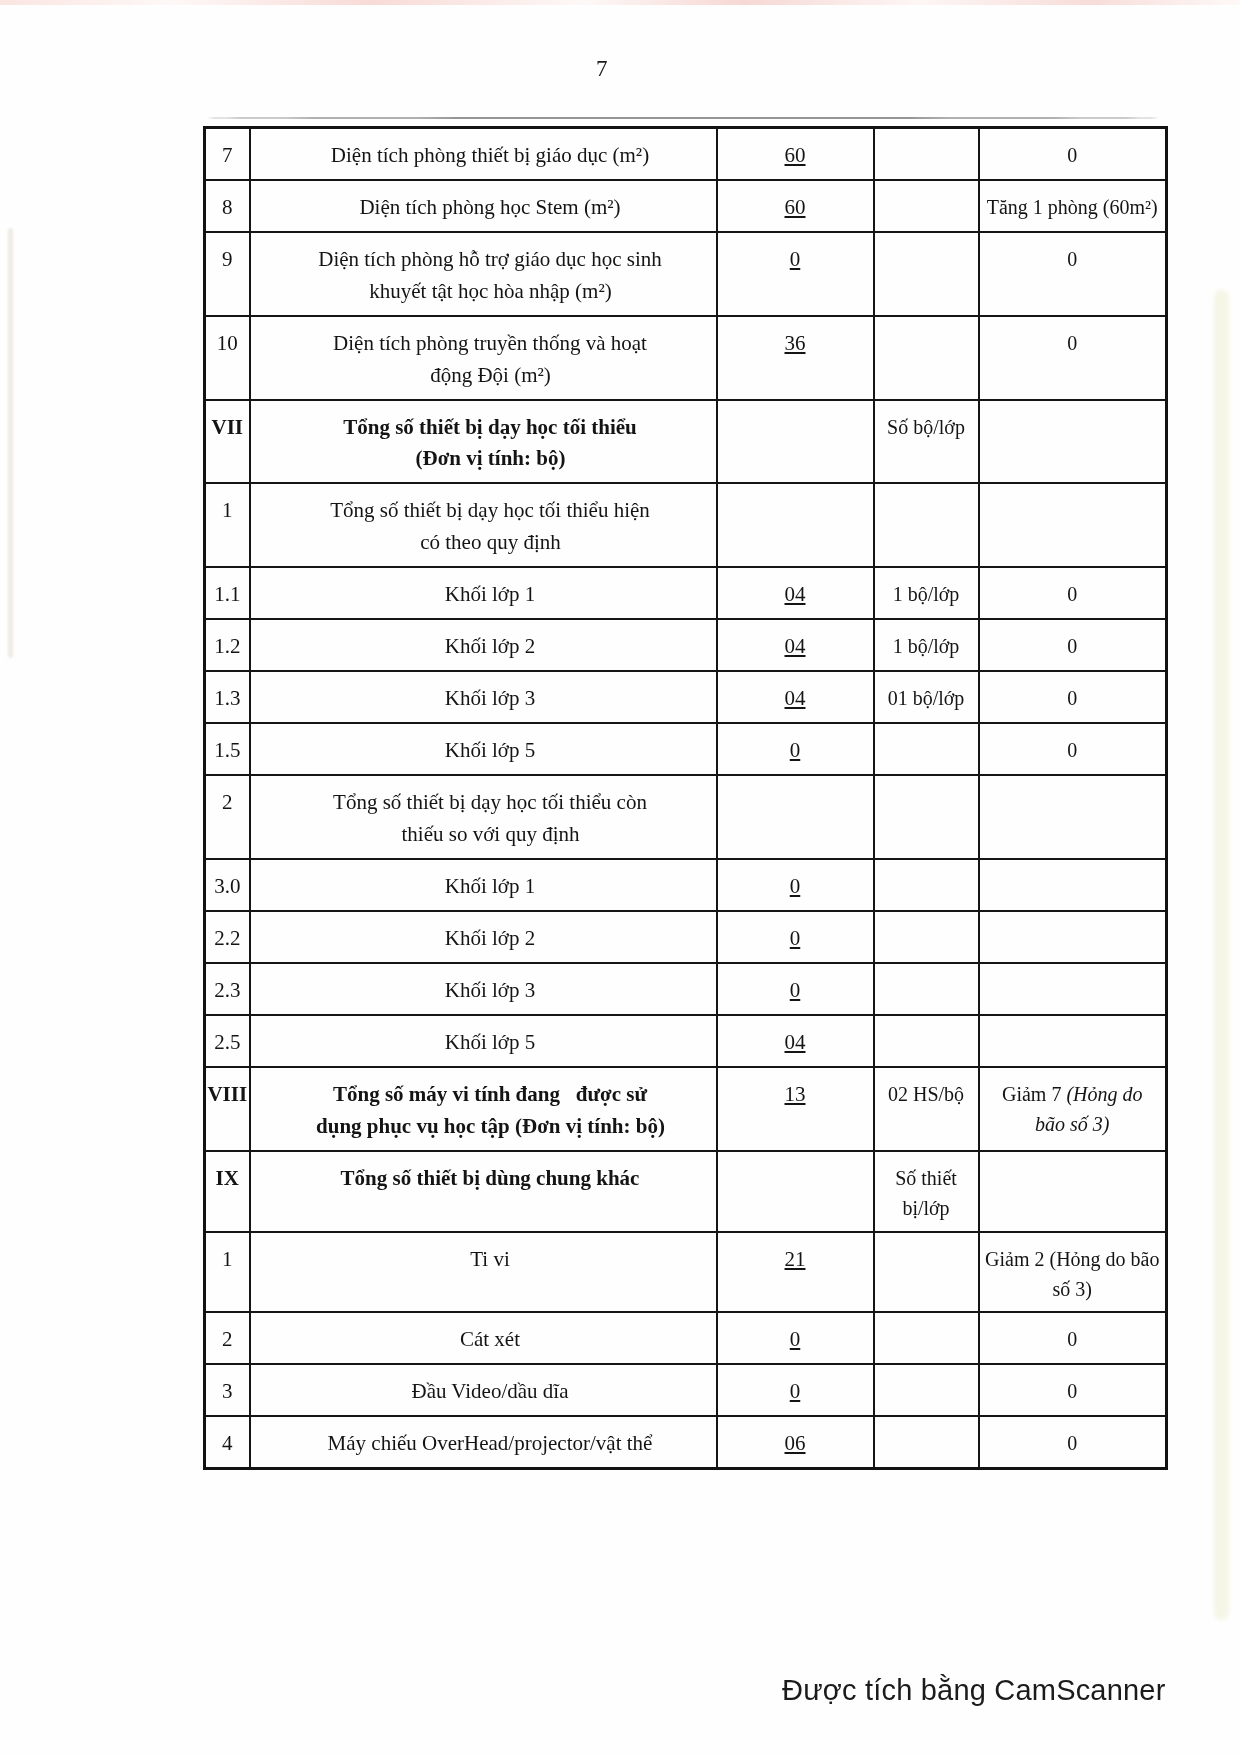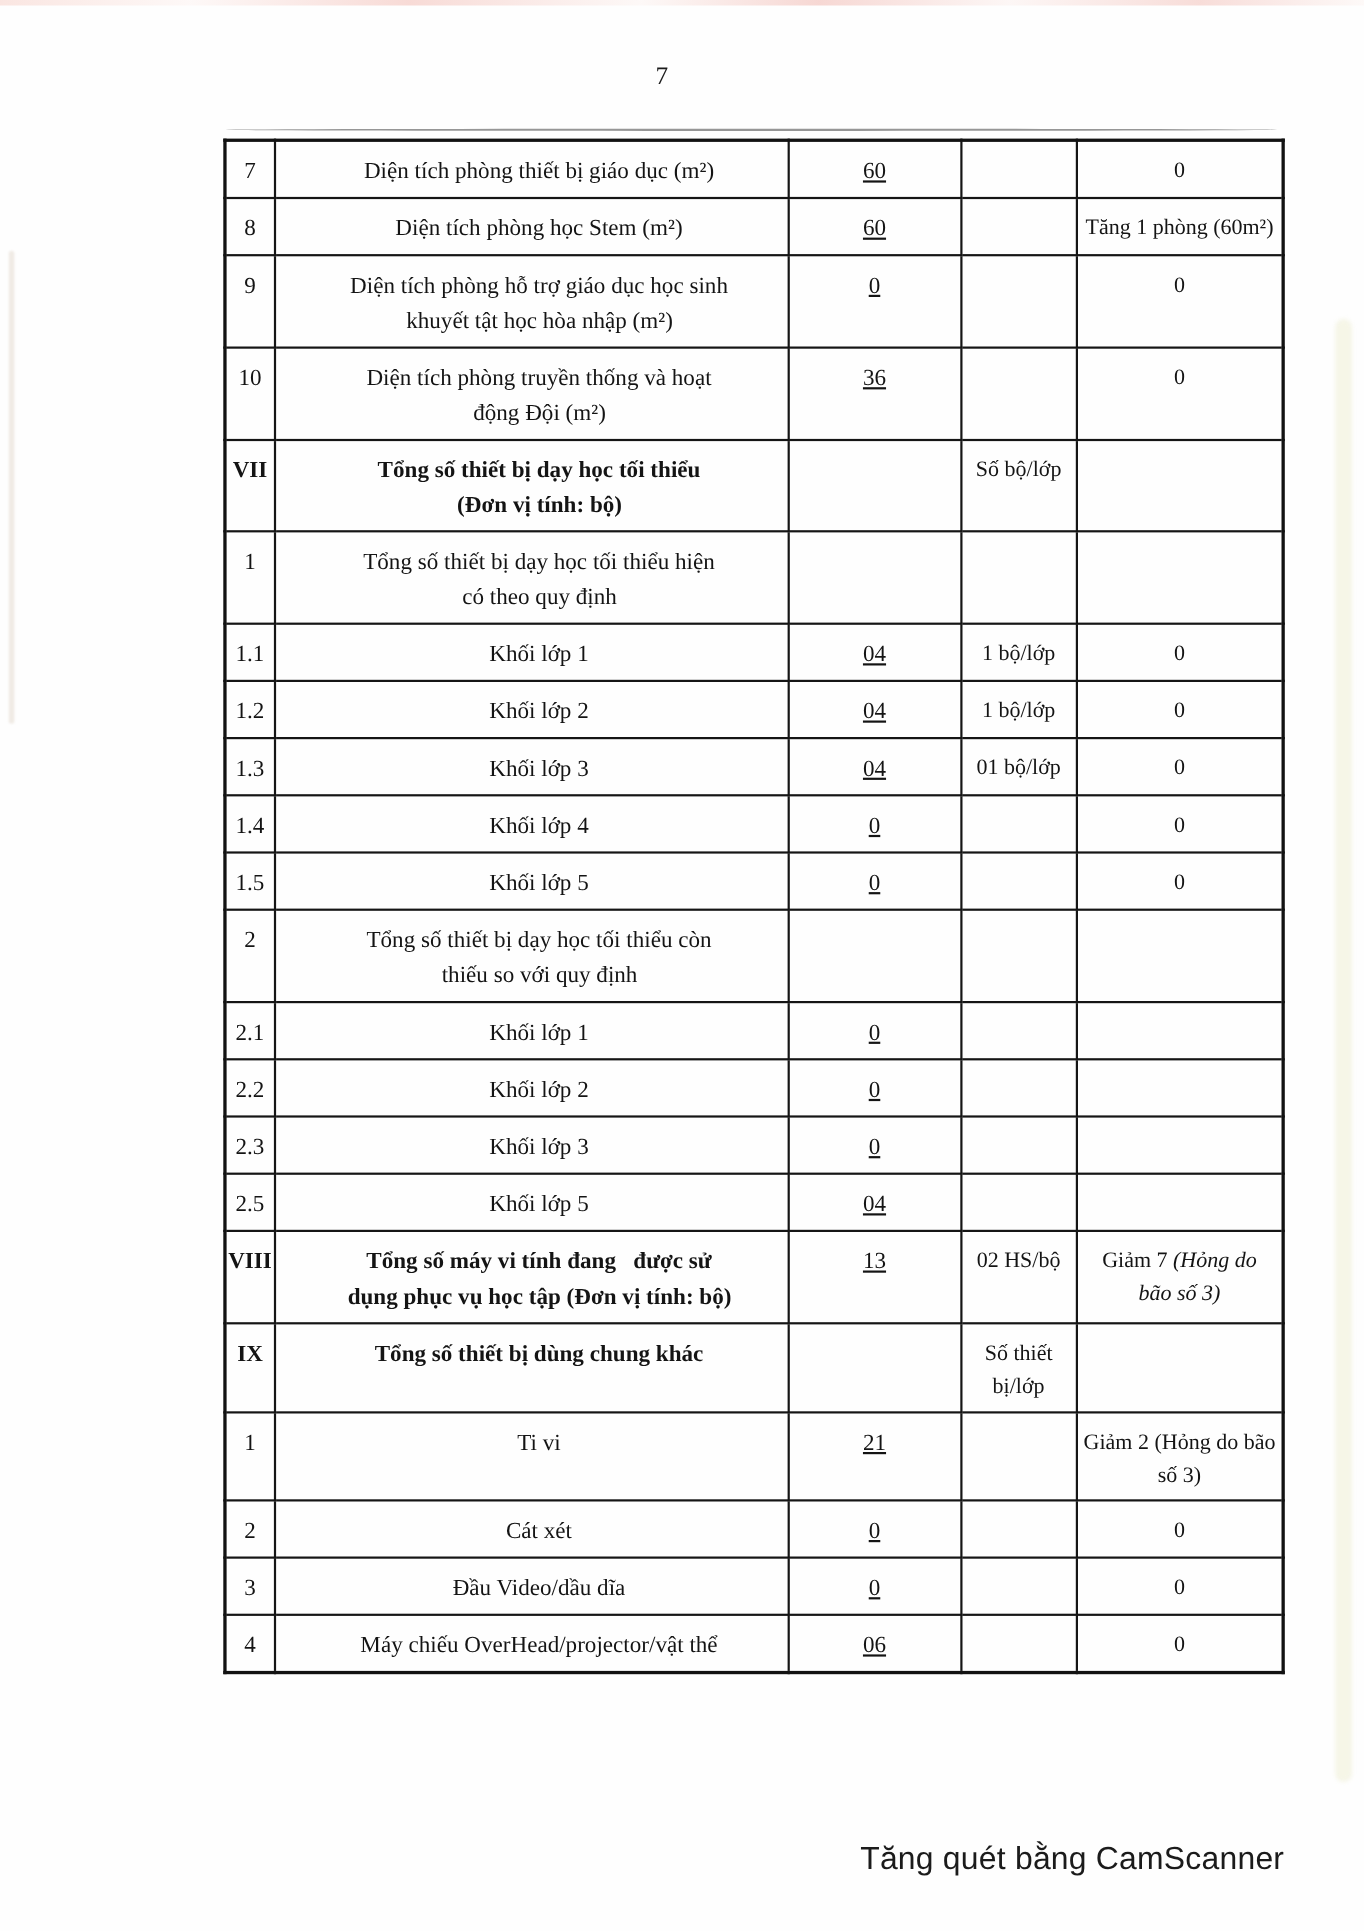--- a/index.html
+++ b/index.html
@@ -163,51 +163,41 @@
     <td class="c-no"><span class="no">1.3</span></td>
     <td class="c-label">
       <span class="l1">Khối lớp 3</span>
       <span class="l2"></span>
     </td>
     <td class="c-val"><span class="val">04</span></td>
     <td class="c-norm"><span class="norm">01 bộ/lớp</span></td>
     <td class="c-change"><span class="chg">0</span><span class="chg-it"></span></td>
   </tr>
         <tr>
-    <td class="c-no"><span class="no">1.4</span></td>
-    <td class="c-label">
-      <span class="l1">Khối lớp 4</span>
-      <span class="l2"></span>
-    </td>
-    <td class="c-val"><span class="val">0</span></td>
-    <td class="c-norm"><span class="norm"></span></td>
-    <td class="c-change"><span class="chg">0</span><span class="chg-it"></span></td>
-  </tr>
-        <tr>
     <td class="c-no"><span class="no">1.5</span></td>
     <td class="c-label">
       <span class="l1">Khối lớp 5</span>
       <span class="l2"></span>
     </td>
     <td class="c-val"><span class="val">0</span></td>
     <td class="c-norm"><span class="norm"></span></td>
     <td class="c-change"><span class="chg">0</span><span class="chg-it"></span></td>
   </tr>
         <tr>
     <td class="c-no"><span class="no">2</span></td>
     <td class="c-label">
       <span class="l1">Tổng số thiết bị dạy học tối thiểu còn</span>
       <span class="l2">thiếu so với quy định</span>
     </td>
     <td class="c-val"><span class="val"></span></td>
     <td class="c-norm"><span class="norm"></span></td>
     <td class="c-change"><span class="chg"></span><span class="chg-it"></span></td>
   </tr>
         <tr>
-    <td class="c-no"><span class="no">2.1</span></td>
+    <td class="c-no"><span class="no">3.0</span></td>
     <td class="c-label">
       <span class="l1">Khối lớp 1</span>
       <span class="l2"></span>
     </td>
     <td class="c-val"><span class="val">0</span></td>
     <td class="c-norm"><span class="norm"></span></td>
     <td class="c-change"><span class="chg"></span><span class="chg-it"></span></td>
   </tr>
         <tr>
     <td class="c-no"><span class="no">2.2</span></td>
@@ -296,13 +286,13 @@
       <span class="l2"></span>
     </td>
     <td class="c-val"><span class="val">06</span></td>
     <td class="c-norm"><span class="norm"></span></td>
     <td class="c-change"><span class="chg">0</span><span class="chg-it"></span></td>
   </tr>
       </tbody>
   </table>
 </div>
 
-<div class="footer-brand">Tăng quét bằng CamScanner</div>
+<div class="footer-brand">Được tích bằng CamScanner</div>
 
 </body></html>

